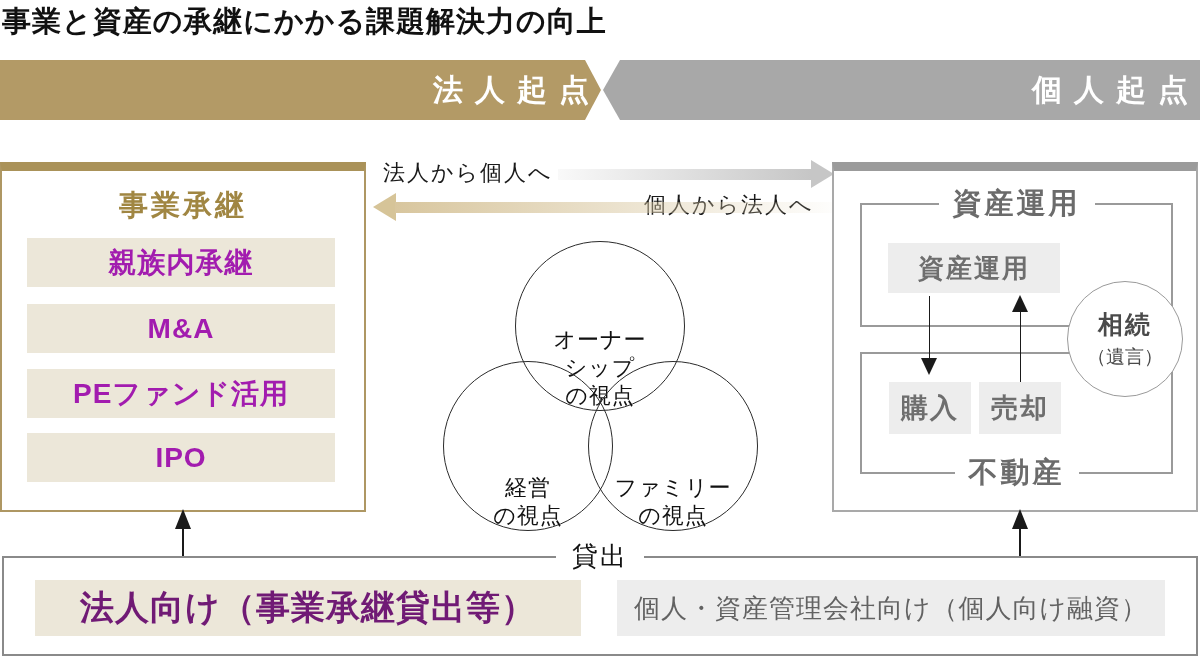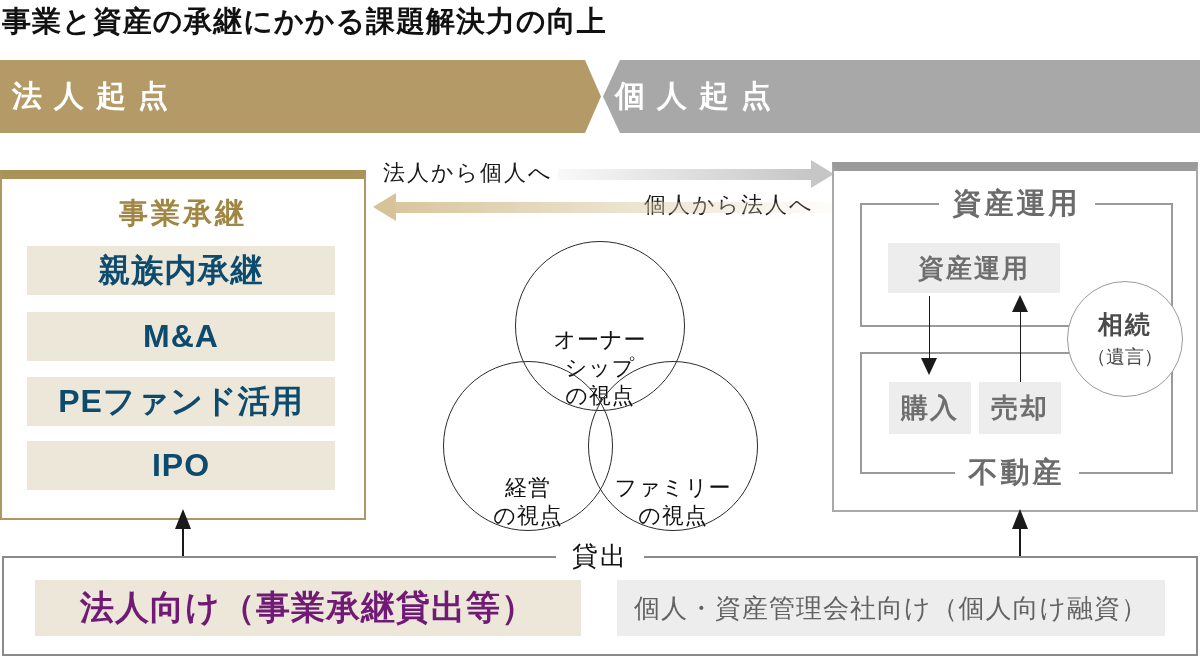--- a/index.html
+++ b/index.html
@@ -4,33 +4,33 @@
 <style>
   html,body{margin:0;padding:0;background:#ffffff;}
   .canvas{
     position:relative;width:1200px;height:660px;background:#ffffff;overflow:hidden;
     font-family:"Liberation Sans","DejaVu Sans",sans-serif;color:#1a1a1a;
   }
   .abs{position:absolute;}
   
   .page-title{left:2px;top:2px;font-size:29px;font-weight:bold;letter-spacing:1px;color:#111;}
   
-  .banner{top:60px;height:73px;display:flex;align-items:center;justify-content:flex-start;
+  .banner{top:60px;height:60px;display:flex;align-items:center;justify-content:flex-end;
           color:#fff;font-size:30px;font-weight:bold;letter-spacing:12px;text-indent:12px;}
   .banner-gold{left:0;width:601px;background:#b39a66;
     clip-path:polygon(0 0,585px 0,601px 50%,585px 100%,0 100%);}
   .banner-gray{left:603px;width:597px;background:#a8a8a8;
     clip-path:polygon(17px 0,100% 0,100% 100%,17px 100%,0 50%);}
   
-  .left-box{left:0;top:170px;width:366px;height:350px;background:#fff;box-sizing:border-box;
+  .left-box{left:0;top:162px;width:366px;height:350px;background:#fff;box-sizing:border-box;
     border:2px solid #ae9763;border-top:9px solid #aa9259;}
   .left-box-title{position:absolute;left:0;top:15px;width:100%;text-align:center;
     font-size:29px;font-weight:bold;color:#a08642;letter-spacing:3px;}
   .succ-item{position:absolute;left:25px;width:308px;height:49px;background:#ece7d9;
-    color:#0c4a6e;font-size:32px;font-weight:bold;letter-spacing:1px;
+    color:#a21caf;font-size:28px;font-weight:bold;letter-spacing:1px;
     display:flex;align-items:center;justify-content:center;}
   
   .flow-label{font-size:22px;color:#1a1a1a;letter-spacing:2px;}
   .arrow-body-gray{left:558px;top:169px;width:254px;height:11px;
     background:linear-gradient(to right,rgba(214,214,214,0.15),#c6c6c6);}
   .arrow-head-right{left:811px;top:160px;width:0;height:0;
     border-top:14px solid transparent;border-bottom:14px solid transparent;border-left:23px solid #c6c6c6;}
   .arrow-body-gold{left:395px;top:202px;width:440px;height:11px;
     background:linear-gradient(to right,#d8c69e,rgba(240,235,222,0.08));}
   .arrow-head-left{left:373px;top:193px;width:0;height:0;

